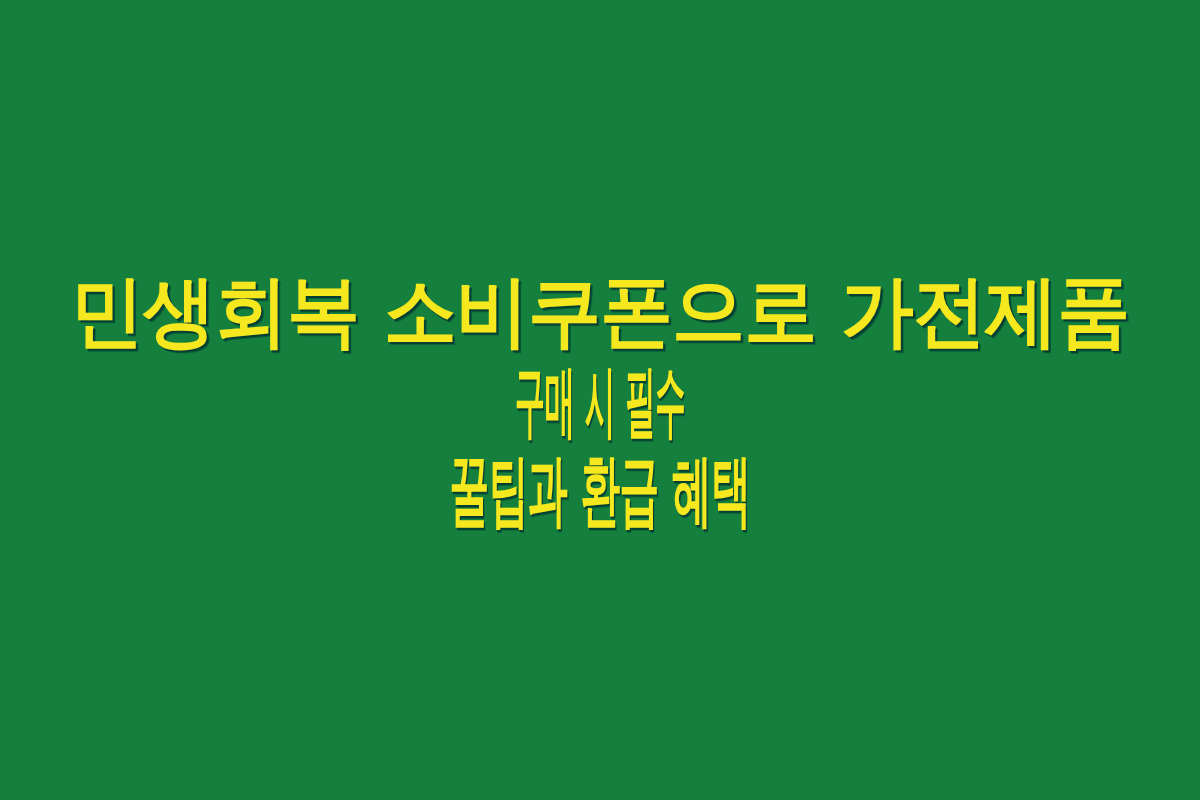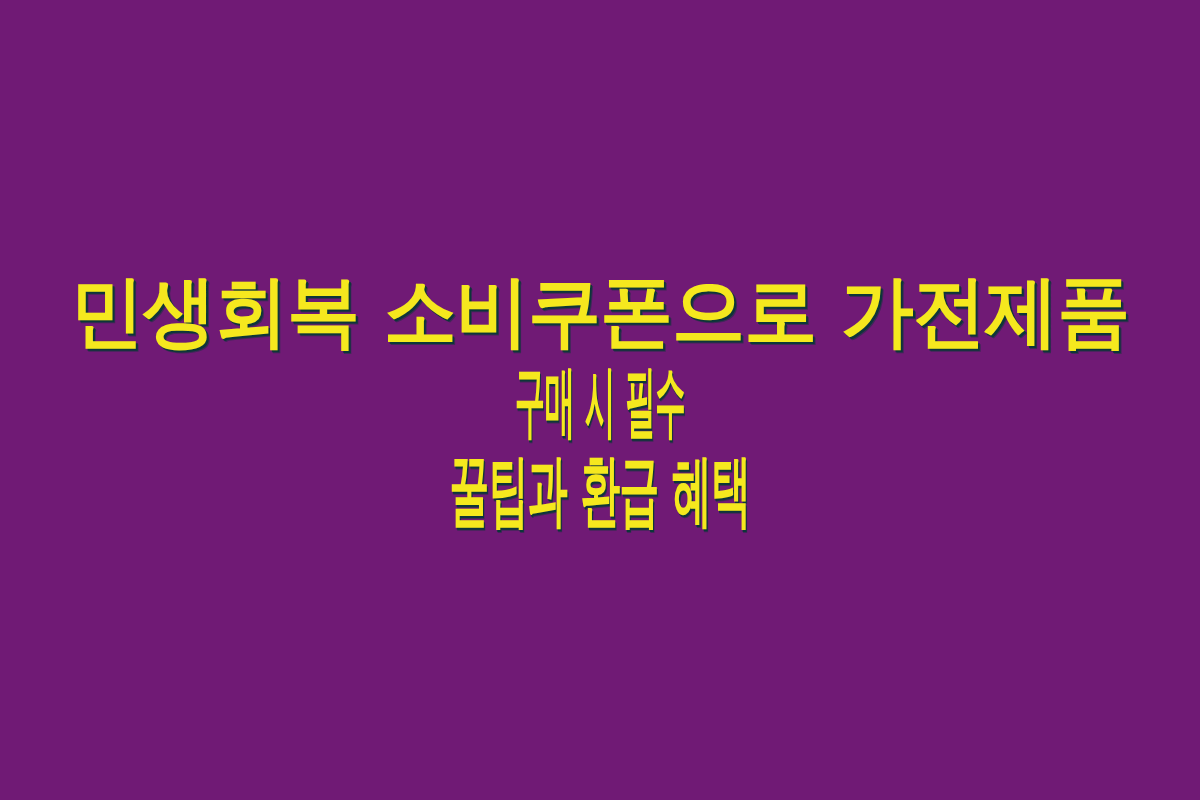--- a/index.html
+++ b/index.html
@@ -71,21 +71,21 @@
 
   
   .line-fit {
     display: block;
     width: 100%;
   }
 </style>
 </head>
 <body>
 
-<div class="thumbnail-card" style="background-color: #701a75;">
+<div class="thumbnail-card" style="background-color: #15803d;">
 
   <div class="headline-block">
 
     <span class="headline-line headline-line--primary line-fit" style="color: rgb(245, 232, 30); text-shadow: rgba(3, 58, 52, 0.85) 2px 2px 0px, rgba(3, 58, 52, 0.45) 3px 3px 0px; transform: scaleX(0.9356); display: inline-block; transform-origin: center center;">민생회복 소비쿠폰으로 가전제품</span>
 
     <span class="headline-line headline-line--secondary line-fit" style="color: rgb(245, 232, 30); text-shadow: rgba(3, 58, 52, 0.85) 2px 2px 0px, rgba(3, 58, 52, 0.45) 3px 3px 0px; transform: scaleX(0.3898); display: inline-block; transform-origin: center center;">구매 시 필수</span>
 
     <span class="headline-line headline-line--tertiary line-fit" style="color: rgb(245, 232, 30); text-shadow: rgba(3, 58, 52, 0.85) 2px 2px 0px, rgba(3, 58, 52, 0.45) 3px 3px 0px; transform: scaleX(0.5085); display: inline-block; transform-origin: center center;">꿀팁과 환급 혜택</span>
 
   </div>

